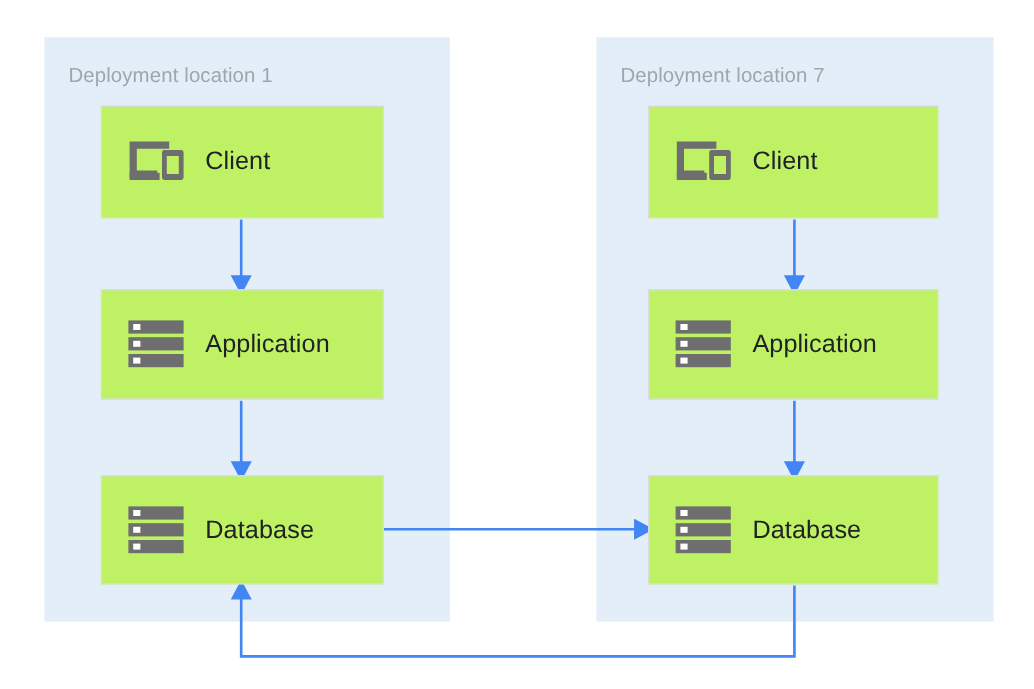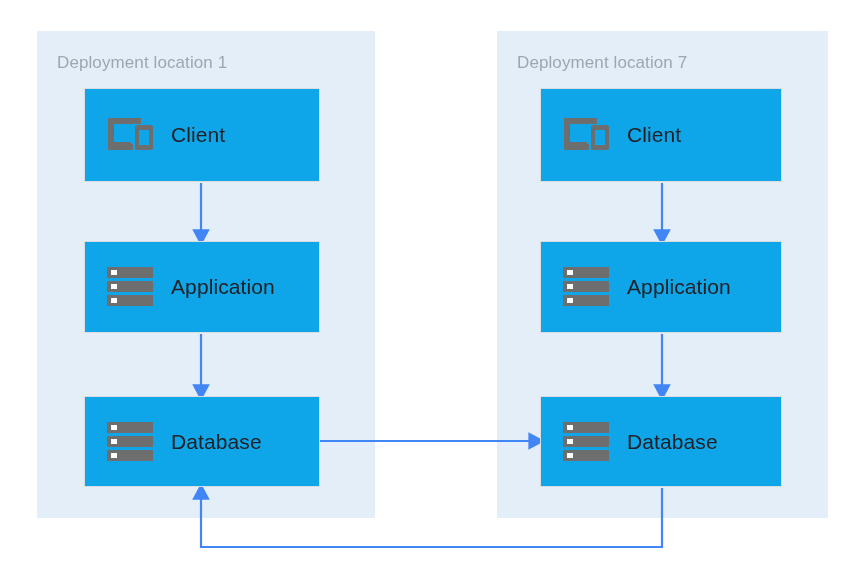--- a/index.html
+++ b/index.html
@@ -31,21 +31,21 @@
     font-size: 17px;
     color: #9fa6ad;
     letter-spacing: 0.1px;
     white-space: nowrap;
   }
   #zone-label-1 { left: 57px;  top: 53px; }
   #zone-label-2 { left: 517px; top: 53px; }
 
   .node {
     position: absolute;
-    background: #0ea5e9;
+    background: #bef264;
     border: 1px solid #dadce0;
     box-sizing: border-box;
     display: flex;
     align-items: center;
   }
   .node-icon {
     width: 54px;
     height: 46px;
     margin-left: 18px;
     flex: 0 0 auto;

